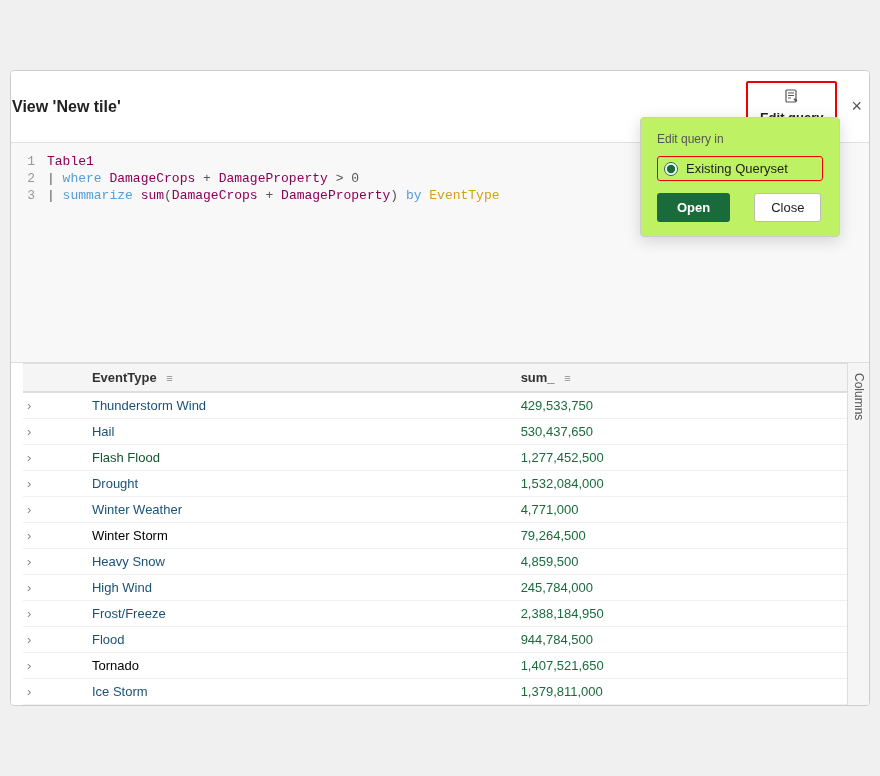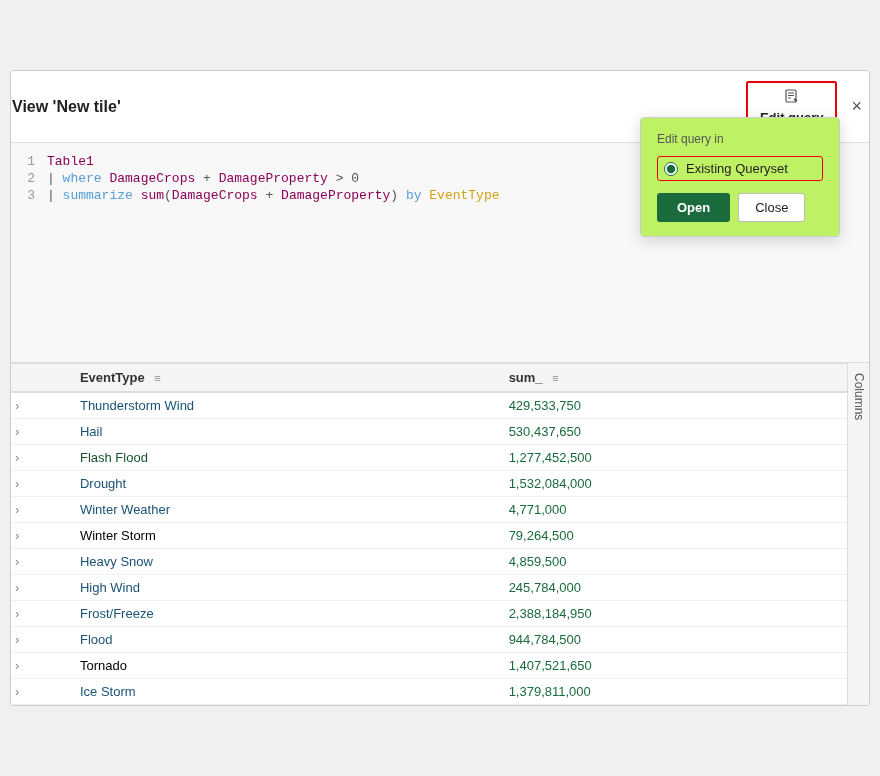--- a/index.html
+++ b/index.html
@@ -92,21 +92,21 @@
       border-radius: 3px;
       padding: 4px 6px;
     }
     .radio-option input[type=radio] {
       accent-color: #1a6b3c;
       width: 14px;
       height: 14px;
     }
     .popup-actions {
       display: flex;
-      gap: 8px;
+      gap: 24px;
       margin-top: 12px;
     }
     .btn-open {
       padding: 6px 20px;
       background: #1a6b3c;
       color: #fff;
       border: none;
       border-radius: 3px;
       font-size: 13px;
       font-weight: 600;
@@ -158,20 +158,21 @@
     .kw-event { color: #d4a017; }
 
     
     .table-container {
       padding: 0;
       background: #fff;
     }
     .data-table {
       width: 100%;
       border-collapse: collapse;
+      margin-left: 12px;
     }
     .data-table th {
       background: #f5f5f5;
       border-bottom: 2px solid #ddd;
       border-top: 1px solid #ddd;
       padding: 6px 10px;
       text-align: left;
       font-weight: 600;
       color: #333;
       font-size: 13px;

